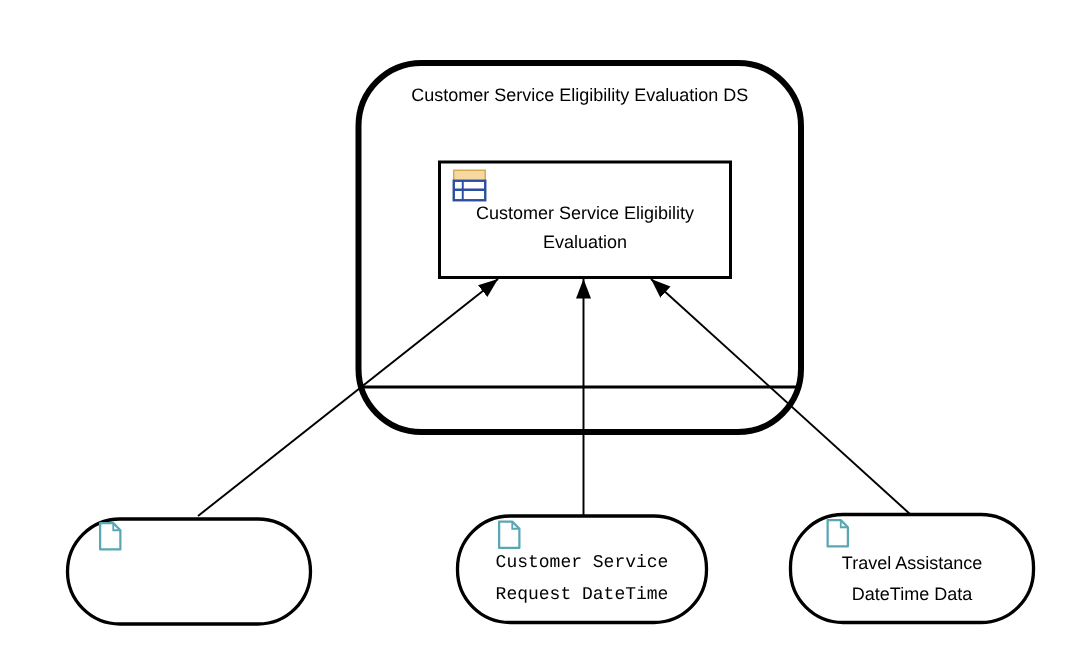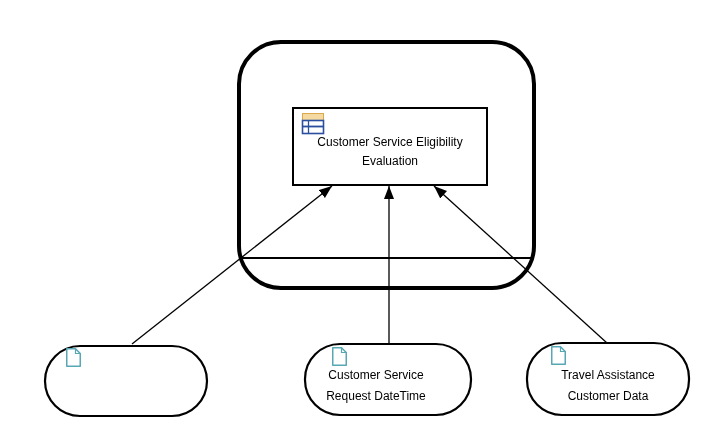--- a/index.html
+++ b/index.html
@@ -73,24 +73,25 @@
       <path d="M9.5,0.75 V5.5 H14.25" fill="none" stroke="#58A7B4" stroke-width="1.2"></path>
     </g>
 
     <rect x="527" y="343" width="162" height="72" rx="35" ry="35" fill="#ffffff" stroke="#000000" stroke-width="2.2"></rect>
     <g transform="translate(551,346)">
       <path d="M0.75,0.75 H9.5 L14.25,5.5 V18.25 H0.75 Z" fill="#ffffff" stroke-width="1.5" stroke-linejoin="round" stroke="#58A7B4"></path>
       <path d="M9.5,0.75 V5.5 H14.25" fill="none" stroke="#58A7B4" stroke-width="1.2"></path>
     </g>
   </svg>
 
+  <div class="label ds-title" style="left:239px; top:56px; width:295px;">Customer Service Eligibility Evaluation DS</div>
 
   <div class="label decision-lb" style="left:293px; top:133px; width:194px;">Customer Service Eligibility
 Evaluation</div>
 
 
-  <div class="label input-lb" style="left:293px; top:365px; width:166px;">Customer Service
+  <div class="label input-lb" style="left:305px; top:365px; width:166px;font-family:Liberation Mono, monospace;">Customer Service
 Request DateTime</div>
 
   <div class="label input-lb" style="left:527px; top:365px; width:162px;">Travel Assistance
-Customer Data</div>
+DateTime Data</div>
 
 </div>
 
 </body></html>

